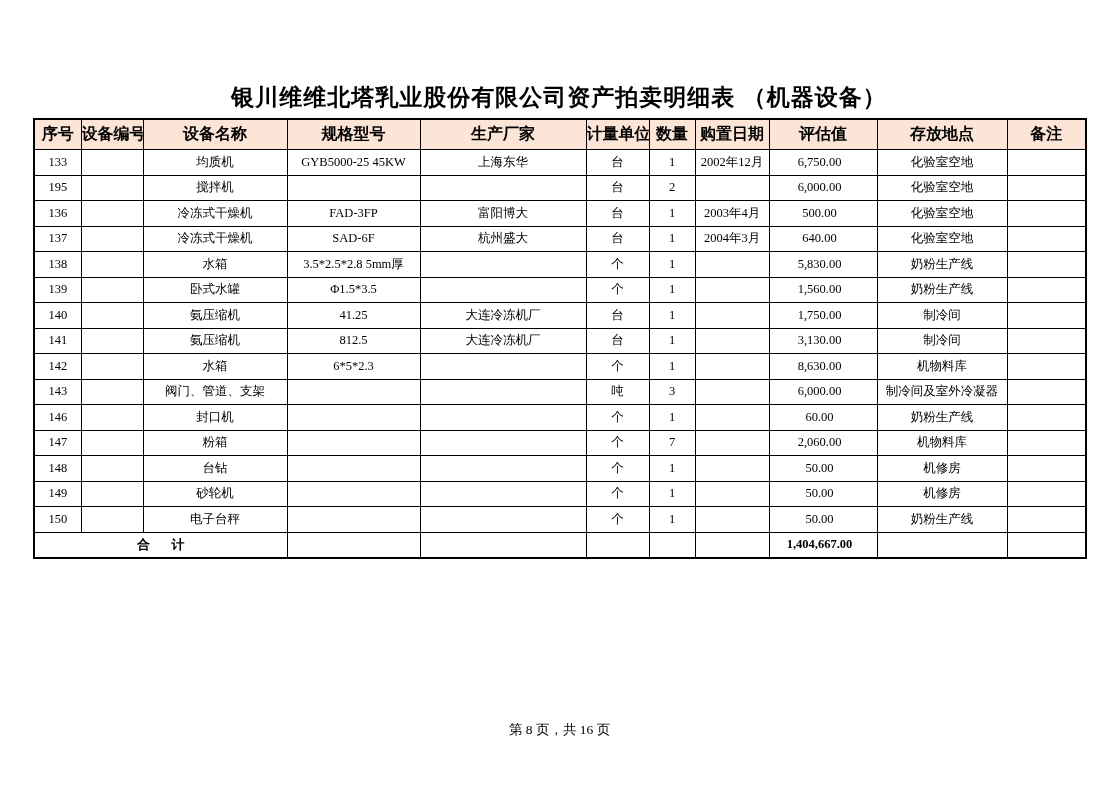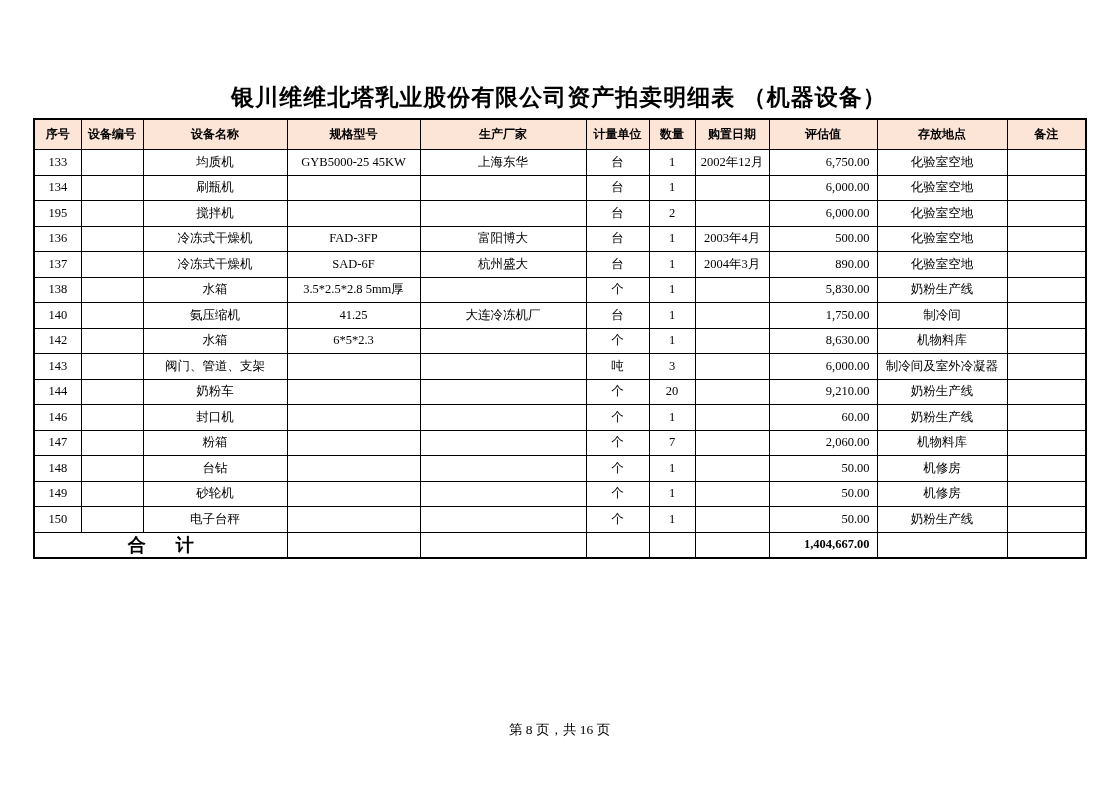--- a/index.html
+++ b/index.html
@@ -45,41 +45,41 @@
     border: 1px solid #000;
     overflow: hidden;
     white-space: nowrap;
     padding: 0;
     vertical-align: middle;
   }
   table.asset-table th {
     background: #FCE4D6;
     font-family: Liberation Sans, sans-serif;
     font-weight: bold;
-    font-size: 12px;
+    font-size: 16px;
     height: 29px;
     text-align: center;
   }
   table.asset-table td {
     font-size: 12.5px;
     height: 24.5px;
     text-align: center;
   }
   table.asset-table td.col-assessed-value {
-    text-align: right;
+    text-align: center;
     padding-right: 7px;
   }
   table.asset-table tr.total-row td {
     font-weight: bold;
   }
   table.asset-table tr.total-row td.total-label {
     text-align: center;
     white-space: pre;
     font-family: "Liberation Sans", "DejaVu Sans", sans-serif;
-    font-size: 18px;
+    font-size: 13px;
   }
   .page-footer {
     position: absolute;
     top: 721px;
     left: 0;
     width: 1119px;
     text-align: center;
     font-size: 13.5px;
     white-space: pre;
   }
@@ -129,33 +129,20 @@
           <td class="col-spec-model">GYB5000-25 45KW</td>
           <td class="col-manufacturer">上海东华</td>
           <td class="col-unit">台</td>
           <td class="col-quantity">1</td>
           <td class="col-purchase-date">2002年12月</td>
           <td class="col-assessed-value">6,750.00</td>
           <td class="col-storage-location">化验室空地</td>
           <td class="col-remarks"></td>
         </tr>
         <tr>
-          <td class="col-no">134</td>
-          <td class="col-equipment-no"></td>
-          <td class="col-equipment-name">刷瓶机</td>
-          <td class="col-spec-model"></td>
-          <td class="col-manufacturer"></td>
-          <td class="col-unit">台</td>
-          <td class="col-quantity">1</td>
-          <td class="col-purchase-date"></td>
-          <td class="col-assessed-value">6,000.00</td>
-          <td class="col-storage-location">化验室空地</td>
-          <td class="col-remarks"></td>
-        </tr>
-        <tr>
           <td class="col-no">195</td>
           <td class="col-equipment-no"></td>
           <td class="col-equipment-name">搅拌机</td>
           <td class="col-spec-model"></td>
           <td class="col-manufacturer"></td>
           <td class="col-unit">台</td>
           <td class="col-quantity">2</td>
           <td class="col-purchase-date"></td>
           <td class="col-assessed-value">6,000.00</td>
           <td class="col-storage-location">化验室空地</td>
@@ -176,51 +163,77 @@
         </tr>
         <tr>
           <td class="col-no">137</td>
           <td class="col-equipment-no"></td>
           <td class="col-equipment-name">冷冻式干燥机</td>
           <td class="col-spec-model">SAD-6F</td>
           <td class="col-manufacturer">杭州盛大</td>
           <td class="col-unit">台</td>
           <td class="col-quantity">1</td>
           <td class="col-purchase-date">2004年3月</td>
-          <td class="col-assessed-value">890.00</td>
+          <td class="col-assessed-value">640.00</td>
           <td class="col-storage-location">化验室空地</td>
           <td class="col-remarks"></td>
         </tr>
         <tr>
           <td class="col-no">138</td>
           <td class="col-equipment-no"></td>
           <td class="col-equipment-name">水箱</td>
           <td class="col-spec-model">3.5*2.5*2.8 5mm厚</td>
           <td class="col-manufacturer"></td>
           <td class="col-unit">个</td>
           <td class="col-quantity">1</td>
           <td class="col-purchase-date"></td>
           <td class="col-assessed-value">5,830.00</td>
+          <td class="col-storage-location">奶粉生产线</td>
+          <td class="col-remarks"></td>
+        </tr>
+        <tr>
+          <td class="col-no">139</td>
+          <td class="col-equipment-no"></td>
+          <td class="col-equipment-name">卧式水罐</td>
+          <td class="col-spec-model">Φ1.5*3.5</td>
+          <td class="col-manufacturer"></td>
+          <td class="col-unit">个</td>
+          <td class="col-quantity">1</td>
+          <td class="col-purchase-date"></td>
+          <td class="col-assessed-value">1,560.00</td>
           <td class="col-storage-location">奶粉生产线</td>
           <td class="col-remarks"></td>
         </tr>
         <tr>
           <td class="col-no">140</td>
           <td class="col-equipment-no"></td>
           <td class="col-equipment-name">氨压缩机</td>
           <td class="col-spec-model">41.25</td>
           <td class="col-manufacturer">大连冷冻机厂</td>
           <td class="col-unit">台</td>
           <td class="col-quantity">1</td>
           <td class="col-purchase-date"></td>
           <td class="col-assessed-value">1,750.00</td>
           <td class="col-storage-location">制冷间</td>
           <td class="col-remarks"></td>
         </tr>
         <tr>
+          <td class="col-no">141</td>
+          <td class="col-equipment-no"></td>
+          <td class="col-equipment-name">氨压缩机</td>
+          <td class="col-spec-model">812.5</td>
+          <td class="col-manufacturer">大连冷冻机厂</td>
+          <td class="col-unit">台</td>
+          <td class="col-quantity">1</td>
+          <td class="col-purchase-date"></td>
+          <td class="col-assessed-value">3,130.00</td>
+          <td class="col-storage-location">制冷间</td>
+          <td class="col-remarks"></td>
+        </tr>
+        <tr>
           <td class="col-no">142</td>
           <td class="col-equipment-no"></td>
           <td class="col-equipment-name">水箱</td>
           <td class="col-spec-model">6*5*2.3</td>
           <td class="col-manufacturer"></td>
           <td class="col-unit">个</td>
           <td class="col-quantity">1</td>
           <td class="col-purchase-date"></td>
           <td class="col-assessed-value">8,630.00</td>
           <td class="col-storage-location">机物料库</td>
@@ -230,33 +243,20 @@
           <td class="col-no">143</td>
           <td class="col-equipment-no"></td>
           <td class="col-equipment-name">阀门、管道、支架</td>
           <td class="col-spec-model"></td>
           <td class="col-manufacturer"></td>
           <td class="col-unit">吨</td>
           <td class="col-quantity">3</td>
           <td class="col-purchase-date"></td>
           <td class="col-assessed-value">6,000.00</td>
           <td class="col-storage-location">制冷间及室外冷凝器</td>
-          <td class="col-remarks"></td>
-        </tr>
-        <tr>
-          <td class="col-no">144</td>
-          <td class="col-equipment-no"></td>
-          <td class="col-equipment-name">奶粉车</td>
-          <td class="col-spec-model"></td>
-          <td class="col-manufacturer"></td>
-          <td class="col-unit">个</td>
-          <td class="col-quantity">20</td>
-          <td class="col-purchase-date"></td>
-          <td class="col-assessed-value">9,210.00</td>
-          <td class="col-storage-location">奶粉生产线</td>
           <td class="col-remarks"></td>
         </tr>
         <tr>
           <td class="col-no">146</td>
           <td class="col-equipment-no"></td>
           <td class="col-equipment-name">封口机</td>
           <td class="col-spec-model"></td>
           <td class="col-manufacturer"></td>
           <td class="col-unit">个</td>
           <td class="col-quantity">1</td>

